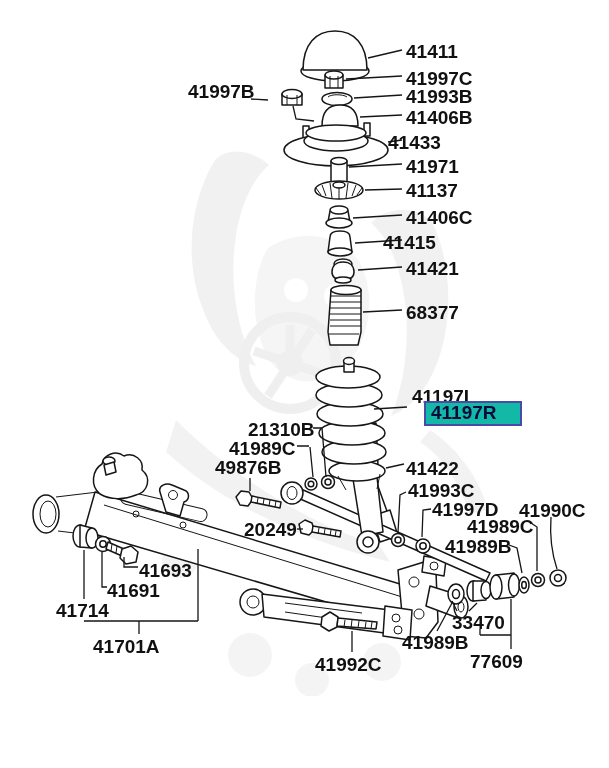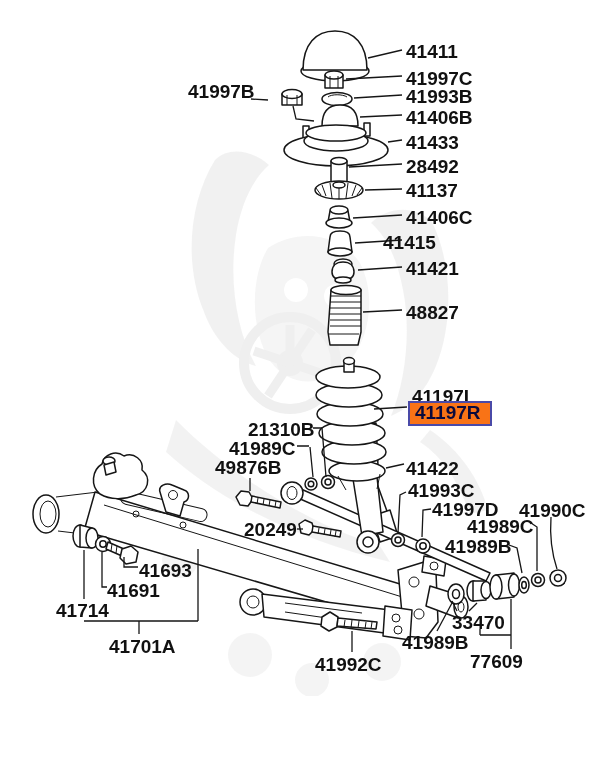--- a/index.html
+++ b/index.html
@@ -1,21 +1,21 @@
 <!DOCTYPE html>
 <html><head>
 <meta charset="utf-8">
 <style>
   html,body{margin:0;padding:0;background:#fff;}
   #stage{position:relative;width:609px;height:696px;background:#ffffff;overflow:hidden;
          font-family:"Liberation Sans",sans-serif;}
   #stage svg{position:absolute;left:0;top:0;}
   .lbl{position:absolute;font-weight:bold;font-size:19px;line-height:1.05;color:#111;
        letter-spacing:0px;white-space:nowrap;cursor:pointer;}
-  .lbl.hl{background:#f97316;border:2px solid #4a4aa8;color:#0a0a3c;padding:0px 9px 1px 5px;}
+  .lbl.hl{background:#14b8a6;border:2px solid #4a4aa8;color:#0a0a3c;padding:0px 23px 1px 5px;margin-left:16px;}
   .code{position:absolute;font-family:"DejaVu Sans Mono",monospace;font-weight:bold;
         font-size:16px;letter-spacing:1px;color:#222;}
   .part{fill:#fff;stroke:#161616;stroke-width:1.5;stroke-linejoin:round;}
   .ln{fill:none;stroke:#161616;stroke-width:1.3;}
   .thin{fill:none;stroke:#161616;stroke-width:1;}
   .wm{opacity:0.55;}
 </style>
 </head>
 <body>
 
@@ -246,44 +246,44 @@
     <path d="M84,550 V599"></path>
     <path d="M84,621 H198 M198,621 V549 M139,621 V634"></path>
     <path d="M352,631 V652"></path>
   </g>
 </svg>
 
 <div class="lbl" style="left:406px;top:42px">41411</div>
 <div class="lbl" style="left:406px;top:69px">41997C</div>
 <div class="lbl" style="left:406px;top:87px">41993B</div>
 <div class="lbl" style="left:406px;top:108px">41406B</div>
-<div class="lbl" style="left:406px;top:133px">41433</div>
-<div class="lbl" style="left:406px;top:157px">28492</div>
+<div class="lbl" style="left:388px;top:133px">41433</div>
+<div class="lbl" style="left:406px;top:157px">41971</div>
 <div class="lbl" style="left:406px;top:181px">41137</div>
 <div class="lbl" style="left:406px;top:208px">41406C</div>
 <div class="lbl" style="left:383px;top:233px">41415</div>
 <div class="lbl" style="left:406px;top:259px">41421</div>
-<div class="lbl" style="left:406px;top:303px">48827</div>
+<div class="lbl" style="left:406px;top:303px">68377</div>
 <div class="lbl" style="left:188px;top:82px">41997B</div>
 <div class="lbl" style="left:412px;top:387px">41197L</div>
 <div class="lbl hl" style="left:408px;top:401px">41197R</div>
 <div class="lbl" style="left:248px;top:420px">21310B</div>
 <div class="lbl" style="left:229px;top:439px">41989C</div>
 <div class="lbl" style="left:215px;top:458px">49876B</div>
 <div class="lbl" style="left:244px;top:520px">20249</div>
 <div class="lbl" style="left:406px;top:459px">41422</div>
 <div class="lbl" style="left:408px;top:481px">41993C</div>
 <div class="lbl" style="left:432px;top:500px">41997D</div>
 <div class="lbl" style="left:519px;top:501px">41990C</div>
 <div class="lbl" style="left:467px;top:517px">41989C</div>
 <div class="lbl" style="left:445px;top:537px">41989B</div>
 <div class="lbl" style="left:139px;top:561px">41693</div>
 <div class="lbl" style="left:107px;top:581px">41691</div>
 <div class="lbl" style="left:56px;top:601px">41714</div>
-<div class="lbl" style="left:109px;top:637px">41701A</div>
+<div class="lbl" style="left:93px;top:637px">41701A</div>
 <div class="lbl" style="left:402px;top:633px">41989B</div>
 <div class="lbl" style="left:452px;top:613px">33470</div>
 <div class="lbl" style="left:470px;top:652px">77609</div>
 <div class="lbl" style="left:315px;top:655px">41992C</div>
 
 <div class="code" style="left:521px;top:732px">3SQ1A02</div>
 
 </div>
 
 </body></html>

